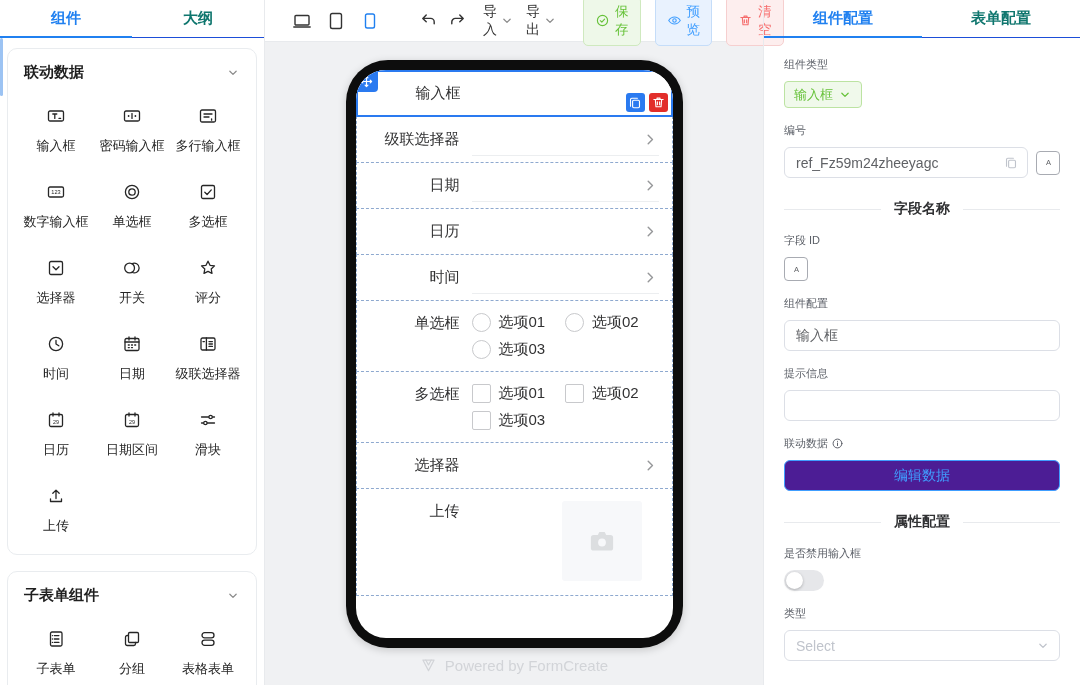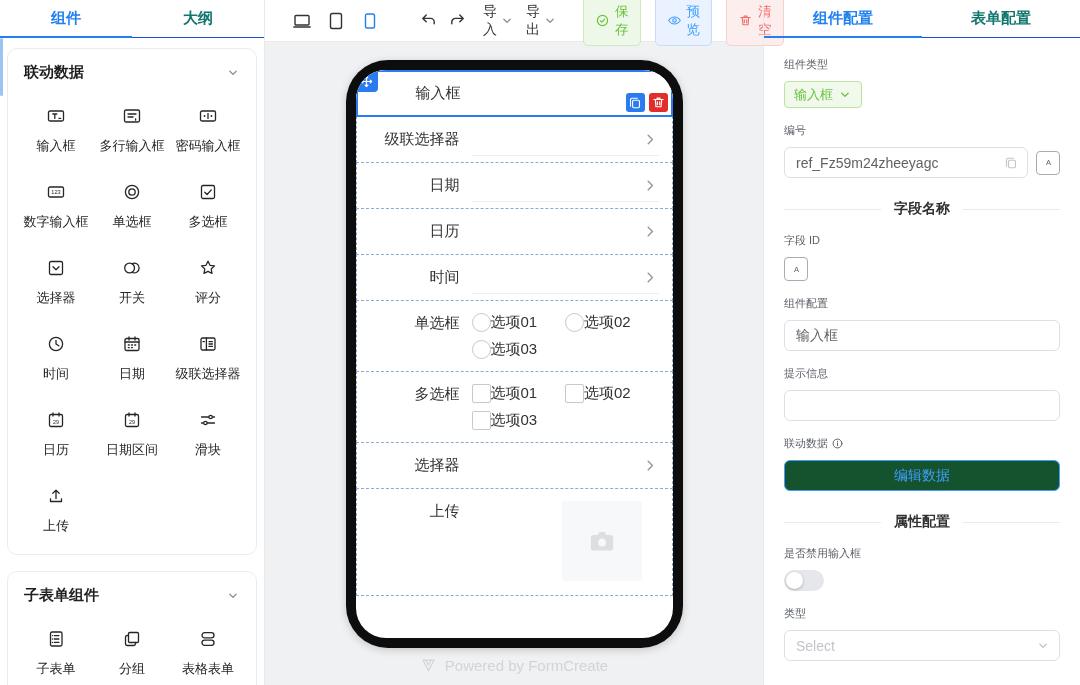--- a/index.html
+++ b/index.html
@@ -59,21 +59,21 @@
   .f-row { position:relative; display:flex; align-items:center; min-height:47px;
     border:1px dashed #8ea9cf; margin-top:-1px; background:#fff; padding-right:13px; }
   .f-row.selected { border:2px solid #2a7af0; margin-top:0; z-index:2; }
   .f-row.tall { align-items:flex-start; }
   .f-label { width:103px; text-align:right; font-size:15px; color:#323233; flex:none; }
   .tall .f-label { padding-top:13px; }
   .f-value { flex:1; align-self:stretch; display:flex; align-items:center; justify-content:flex-end; margin-left:12px; }
   .f-value.underline { border-bottom:1px solid #eceef0; margin-bottom:6px; margin-top:6px; }
   .f-arrow { color:#969799; display:flex; }
   .opt-wrap { flex:1; display:flex; flex-wrap:wrap; row-gap:8px; margin-left:12px; padding:12px 0; }
-  .opt { width:50%; display:flex; align-items:center; gap:0; font-size:15px; color:#323233; }
+  .opt { width:50%; display:flex; align-items:center; gap:8px; font-size:15px; color:#323233; }
   .opt-radio { width:19px; height:19px; border:1px solid #c8c9cc; border-radius:50%; flex:none; }
   .opt-check { width:19px; height:19px; border:1px solid #c8c9cc; border-radius:2px; flex:none; }
   .upload-box { width:80px; height:80px; background:#f7f8fa; border-radius:3px; margin:12px 17px 14px auto;
     display:flex; align-items:center; justify-content:center; color:#dcdee0; }
   .drag-handle { position:absolute; top:-2px; left:-2px; width:22px; height:22px; background:#2a7af0;
     color:#fff; display:flex; align-items:center; justify-content:center; border-radius:4px 0 4px 0; cursor:move; }
   .row-actions { position:absolute; right:3px; bottom:3px; display:flex; gap:4px; }
   .act-btn { width:19px; height:19px; border-radius:3px; display:flex; align-items:center;
     justify-content:center; color:#fff; cursor:pointer; }
   .act-btn.copy { background:#2a7af0; }
@@ -92,21 +92,21 @@
     padding:0 28px 0 11px; font-size:14px; color:#606266; outline:none; background:#fff;
     font-family:"Liberation Sans","DejaVu Sans",sans-serif; }
   .cfg-input.plain input { padding-right:11px; }
   .cfg-input input::placeholder { color:#c0c4cc; }
   .copy-in { position:absolute; right:9px; top:50%; transform:translateY(-50%); color:#c0c4cc; display:flex; cursor:pointer; }
   .a-btn { width:24px; height:24px; border:1px solid #a8abb2; border-radius:4px; color:#606266;
     display:flex; align-items:center; justify-content:center; flex:none; cursor:pointer; background:#fff; }
   .divider { display:flex; align-items:center; margin:22px 0 6px; }
   .divider::before,.divider::after { content:""; flex:1; height:1px; background:#e8eaed; }
   .divider span { margin:0 13px; font-size:14px; font-weight:700; color:#303133; }
-  .edit-btn { width:100%; height:31px; border:1px solid #409eff; border-radius:6px; background:#14532d;
+  .edit-btn { width:100%; height:31px; border:1px solid #409eff; border-radius:6px; background:#4c1d95;
     color:#409eff; font-size:14px; cursor:pointer; font-family:inherit; }
   .toggle { width:40px; height:21px; border-radius:11px; background:#e6e7ea; position:relative;
     cursor:pointer; margin:2px 0 4px; }
   .toggle .knob { position:absolute; left:2px; top:2px; width:17px; height:17px; border-radius:50%;
     background:#fff; box-shadow:0 1px 3px rgba(0,0,0,.25); }
   .select-box { position:relative; }
   .select-box .chev { position:absolute; right:10px; top:50%; transform:translateY(-50%); color:#c0c4cc; display:flex; }
   svg { display:block; }
 </style>
 </head>
@@ -135,36 +135,36 @@
                 <svg viewBox="0 0 20 20" width="20" height="20" fill="none" stroke="currentColor" stroke-width="1.3" stroke-linecap="round" stroke-linejoin="round">
                   <rect x="2.5" y="5" width="15" height="10" rx="1.5"></rect>
                   <path d="M6.8 8h4M8.8 8v4.4M13 12.4h1.6"></path>
                 </svg>
               </span>
               <span class="comp-label">输入框</span>
             </div>
             <div class="comp-item">
               <span class="comp-icon">
                 <svg viewBox="0 0 20 20" width="20" height="20" fill="none" stroke="currentColor" stroke-width="1.3" stroke-linecap="round" stroke-linejoin="round">
-                  <rect x="2.5" y="4" width="15" height="12" rx="1.5"></rect>
-                  <path d="M6 8h8M6 11h5M13.6 12.8v1.4"></path>
-                </svg>
-              </span>
-              <span class="comp-label">多行输入框</span>
-            </div>
-            <div class="comp-item">
-              <span class="comp-icon">
-                <svg viewBox="0 0 20 20" width="20" height="20" fill="none" stroke="currentColor" stroke-width="1.3" stroke-linecap="round" stroke-linejoin="round">
                   <rect x="2.5" y="5" width="15" height="10" rx="1.5"></rect>
                   <path d="M10 7.6v4.8"></path>
                   <circle cx="6.6" cy="10" r=".9" fill="currentColor" stroke="none"></circle>
                   <circle cx="13.4" cy="10" r=".9" fill="currentColor" stroke="none"></circle>
                 </svg>
               </span>
               <span class="comp-label">密码输入框</span>
+            </div>
+            <div class="comp-item">
+              <span class="comp-icon">
+                <svg viewBox="0 0 20 20" width="20" height="20" fill="none" stroke="currentColor" stroke-width="1.3" stroke-linecap="round" stroke-linejoin="round">
+                  <rect x="2.5" y="4" width="15" height="12" rx="1.5"></rect>
+                  <path d="M6 8h8M6 11h5M13.6 12.8v1.4"></path>
+                </svg>
+              </span>
+              <span class="comp-label">多行输入框</span>
             </div>
             <div class="comp-item">
               <span class="comp-icon">
                 <svg viewBox="0 0 20 20" width="20" height="20" fill="none" stroke="currentColor" stroke-width="1.3" stroke-linecap="round" stroke-linejoin="round">
                   <rect x="2.5" y="5" width="15" height="10" rx="1.5"></rect>
                   <text x="10" y="12.2" font-size="5.6" text-anchor="middle" fill="currentColor" stroke="none" font-family="inherit">123</text>
                 </svg>
               </span>
               <span class="comp-label">数字输入框</span>
             </div>

